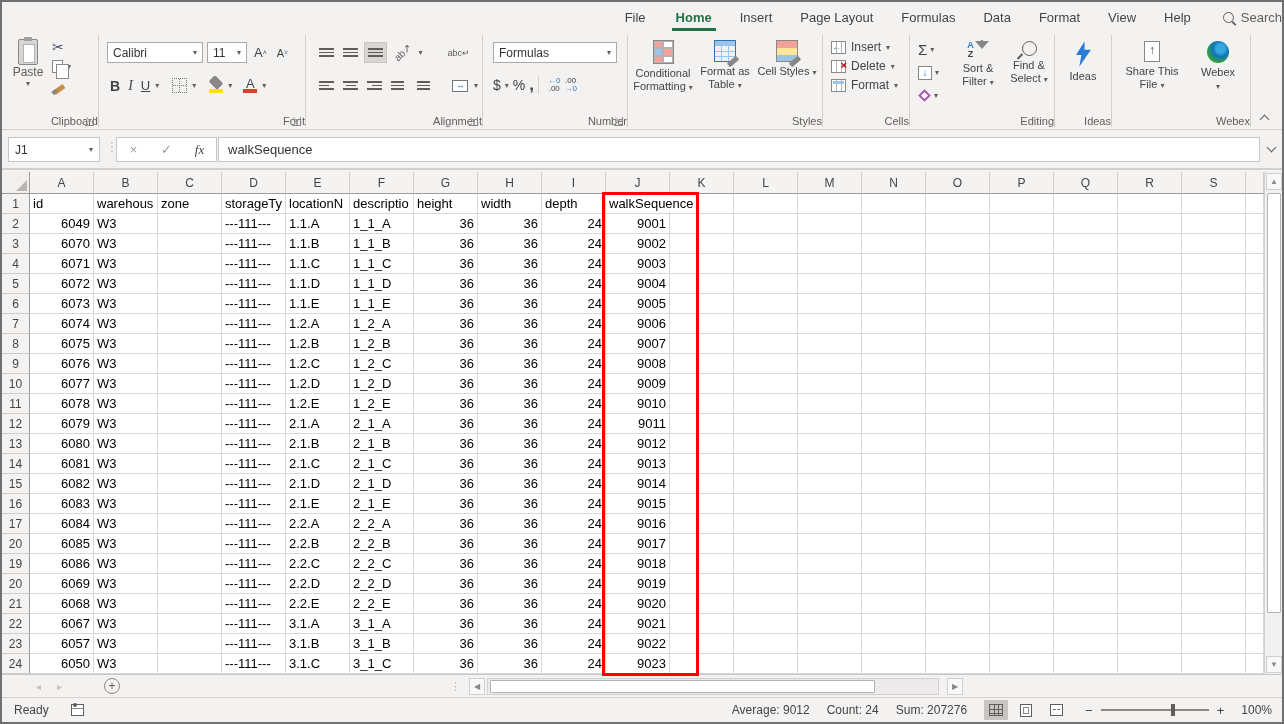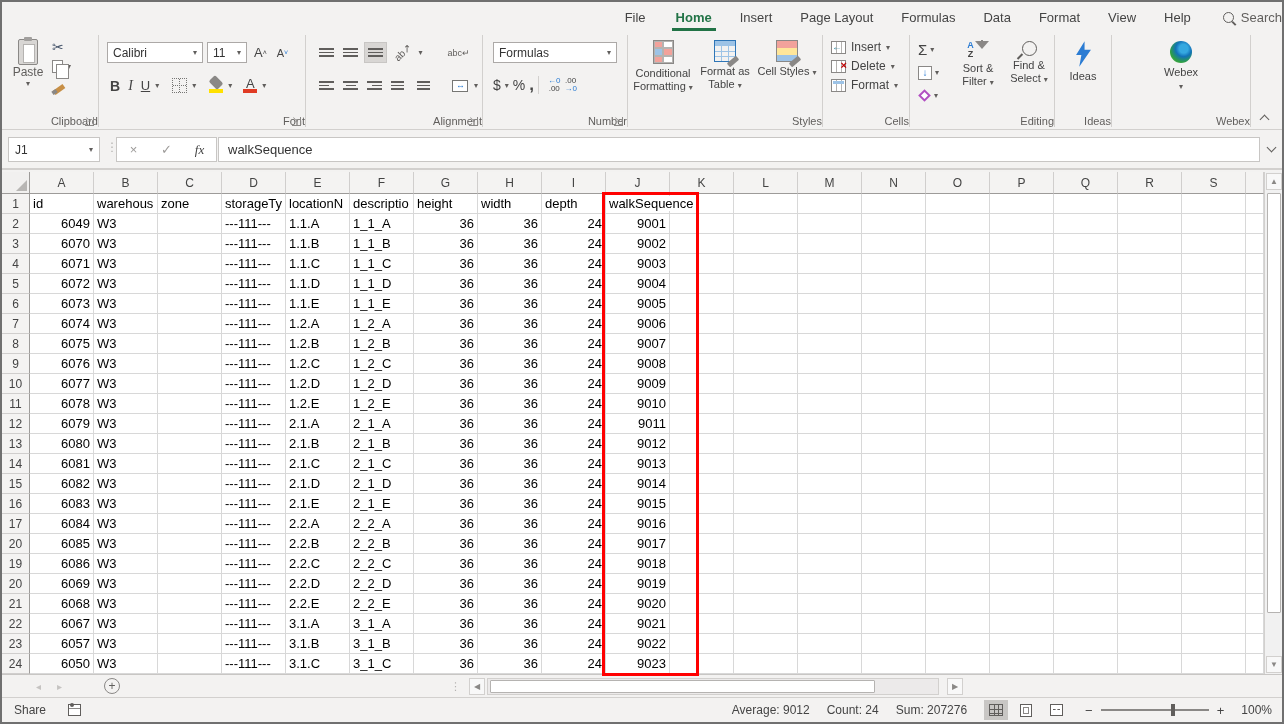--- a/index.html
+++ b/index.html
@@ -510,20 +510,24 @@
           </svg>
           <span>Ideas</span>
         </div>
       </div>
       <div class="rg-label"><span>Ideas</span></div>
     </div>
     <div class="rg-sep"></div>
 
     <div class="rgroup g-webex">
       <div class="center-big" style="gap:6px">
+        <div class="bigbtn" style="width:68px">
+          <span class="icon-page"></span>
+          <span><span>Share This File</span> <span class="dd">▾</span></span>
+        </div>
         <div class="bigbtn" style="width:52px">
           <span class="icon-webex"></span>
           <span><span>Webex</span><br><span class="dd">▾</span></span>
         </div>
       </div>
       <div class="rg-label"><span>Webex</span></div>
     </div>
     <div class="rg-sep"></div>
 
     <span class="collapse-chev"></span>
@@ -1141,21 +1145,21 @@
     <span class="hs-dots">⋮</span>
     <span class="hsbtn">◀</span>
     <div class="hstrack">
       <span class="hsthumb"></span>
     </div>
     <span class="hsbtn">▶</span>
   </div>
 
   <div class="statusbar">
     <div class="status-left">
-      <span>Share</span>
+      <span>Ready</span>
       <span class="icon-macro"></span>
     </div>
     <div class="status-right">
       <span>Average: 9012</span>
       <span>Count: 24</span>
       <span>Sum: 207276</span>
       <span class="viewicons">
         <span class="viewicon sel">
             <span class="vi-normal"></span>
           </span>

